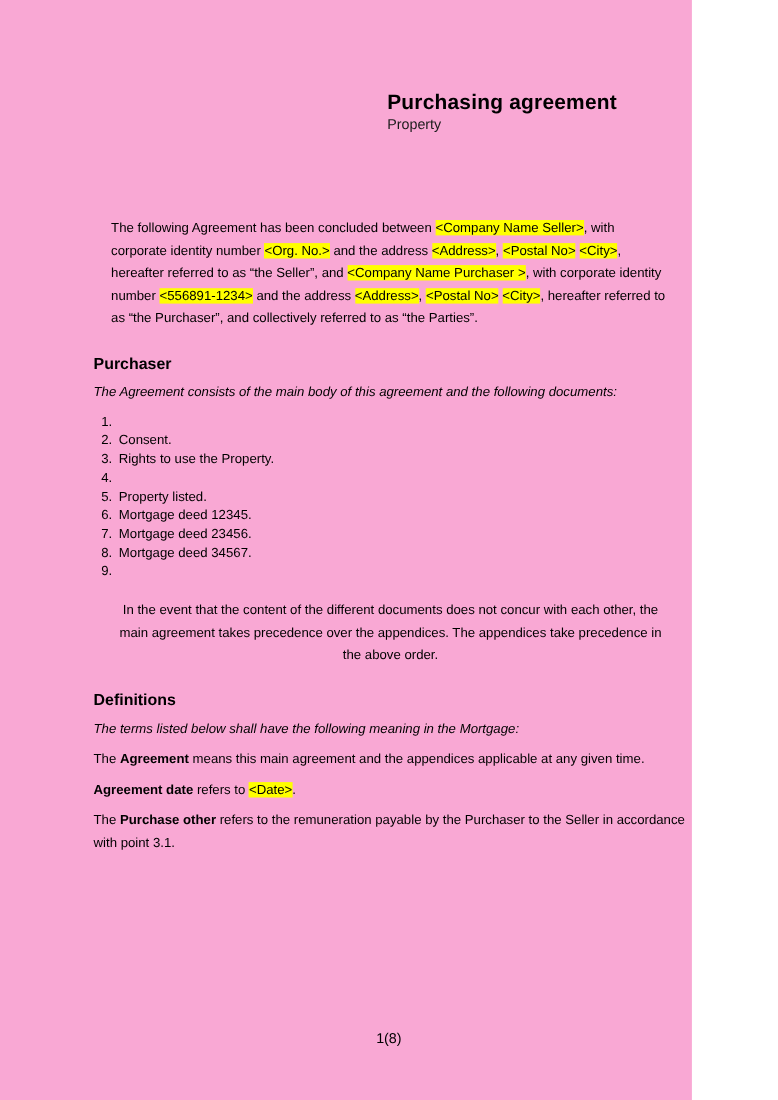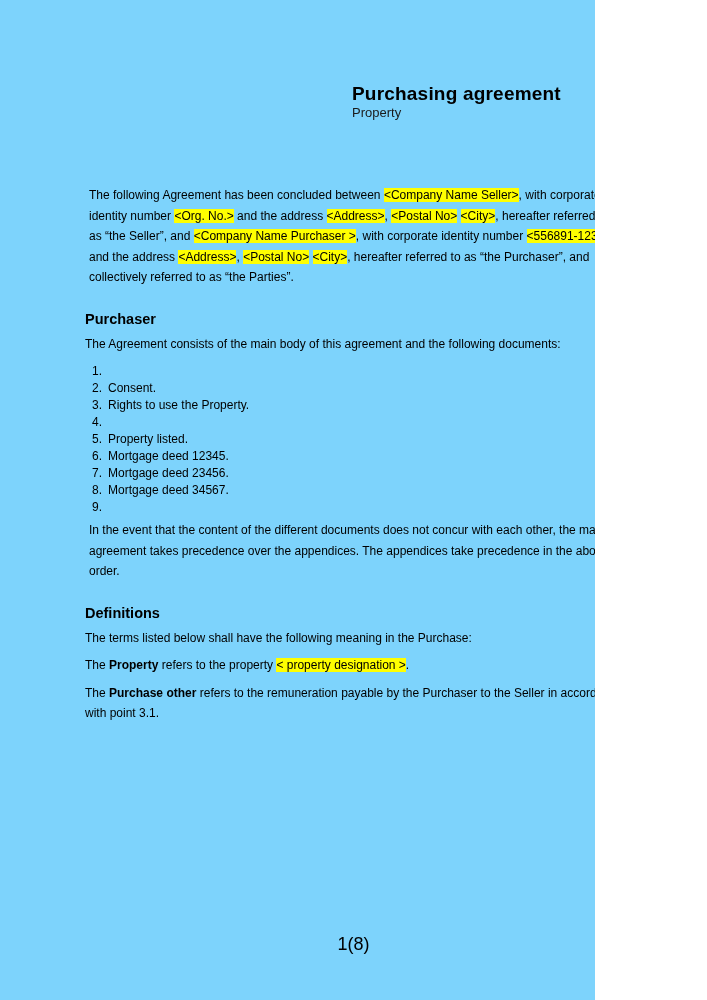--- a/index.html
+++ b/index.html
@@ -1,23 +1,24 @@
 <!DOCTYPE html>
 <html><head>
 <meta charset="utf-8">
 <style>
   html, body { margin: 0; padding: 0; background: #ffffff; }
   .page {
     position: relative;
     width: 595px;
     height: 1000px;
-    background: #7dd3fc;
+    background: #f9a8d4;
     font-family: "Liberation Sans", "DejaVu Sans", sans-serif;
     color: #000000;
     overflow: hidden;
+    padding-left: 34px;
   }
   .doc-header {
     position: absolute;
     top: 83px;
     left: 352px;
   }
   .doc-title {
     font-size: 19px;
     font-weight: bold;
     line-height: 22px;
@@ -29,51 +30,51 @@
     color: #1a1a1a;
   }
   .content {
     position: absolute;
     top: 181px;
     left: 85px;
     width: 540px;
     font-size: 12px;
     line-height: 20.5px;
   }
-  p.body-text { margin: 4px; }
+  p.body-text { margin: 16px; }
   h2.section-heading {
     font-size: 14.5px;
     font-weight: bold;
     line-height: 18px;
     margin: 22px 0 6px 0;
   }
-  .lead { margin: 0; }
+  .lead { margin: 0; font-style: italic; }
   .appendix-list { margin-top: 9px; }
   .li {
     line-height: 17px;
     padding-left: 7px;
     display: flex;
   }
   .li-num {
     display: inline-block;
     width: 16px;
     flex: 0 0 16px;
   }
-  .note { margin-top: 11px; }
+  .note { margin-top: 11px; text-align: center; }
   .def-par { margin: 7px 0 0 0; }
   .def-par.first { margin-top: 8px; }
   .hl { background: #ffff00; }
   .b { font-weight: bold; }
   .footer {
     position: absolute;
     top: 936px;
     left: 0;
     width: 707px;
     text-align: center;
-    font-size: 18px;
+    font-size: 13px;
     line-height: 16px;
   }
 </style>
 </head>
 <body>
 
 <div class="page">
 
   <div class="doc-header">
     <div class="doc-title">Purchasing agreement</div>
@@ -119,22 +120,23 @@
           <span class="li-text"><span>Mortgage deed 34567.</span></span>
         </div>
       <div class="li">
           <span class="li-num">9.</span>
         </div>
     </div>
 
     <p class="body-text note">In the event that the content of the different documents does not concur with each other, the main agreement takes precedence over the appendices. The appendices take precedence in the above order.</p>
 
     <h2 class="section-heading">Definitions</h2>
-    <p class="lead">The terms listed below shall have the following meaning in the Purchase:</p>
+    <p class="lead">The terms listed below shall have the following meaning in the Mortgage:</p>
 
-    <p class="def-par"><span>The </span><span class="b">Property</span><span> refers to the property </span><span class="hl">&lt; property designation &gt;</span><span>.</span></p>
+    <p class="def-par first"><span>The </span><span class="b">Agreement</span><span> means this main agreement and the appendices applicable at any given time.</span></p>
+    <p class="def-par"><span class="b">Agreement date</span><span> refers to </span><span class="hl">&lt;Date&gt;</span><span>.</span></p>
     <p class="def-par"><span>The </span><span class="b">Purchase other</span><span> refers to the remuneration payable by the Purchaser to the Seller in accordance with point 3.1.</span></p>
 
   </div>
 
   <div class="footer">1(8)</div>
 
 </div>
 
 </body></html>

